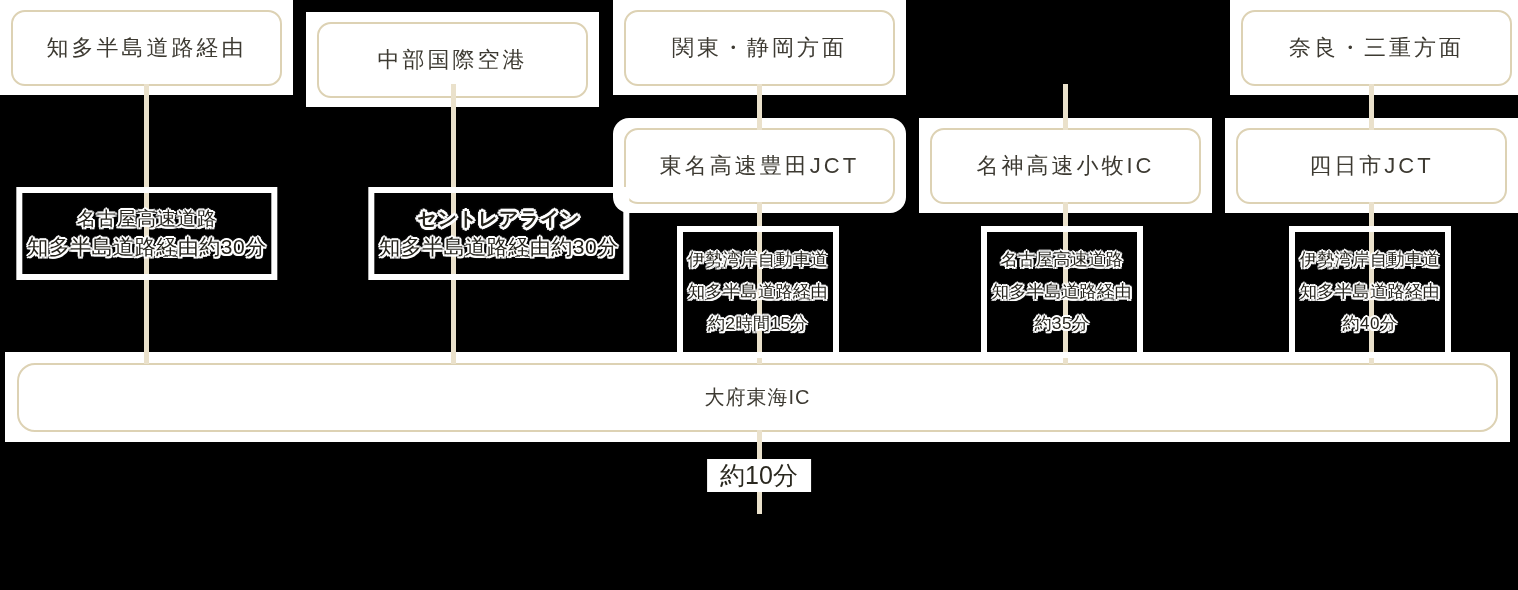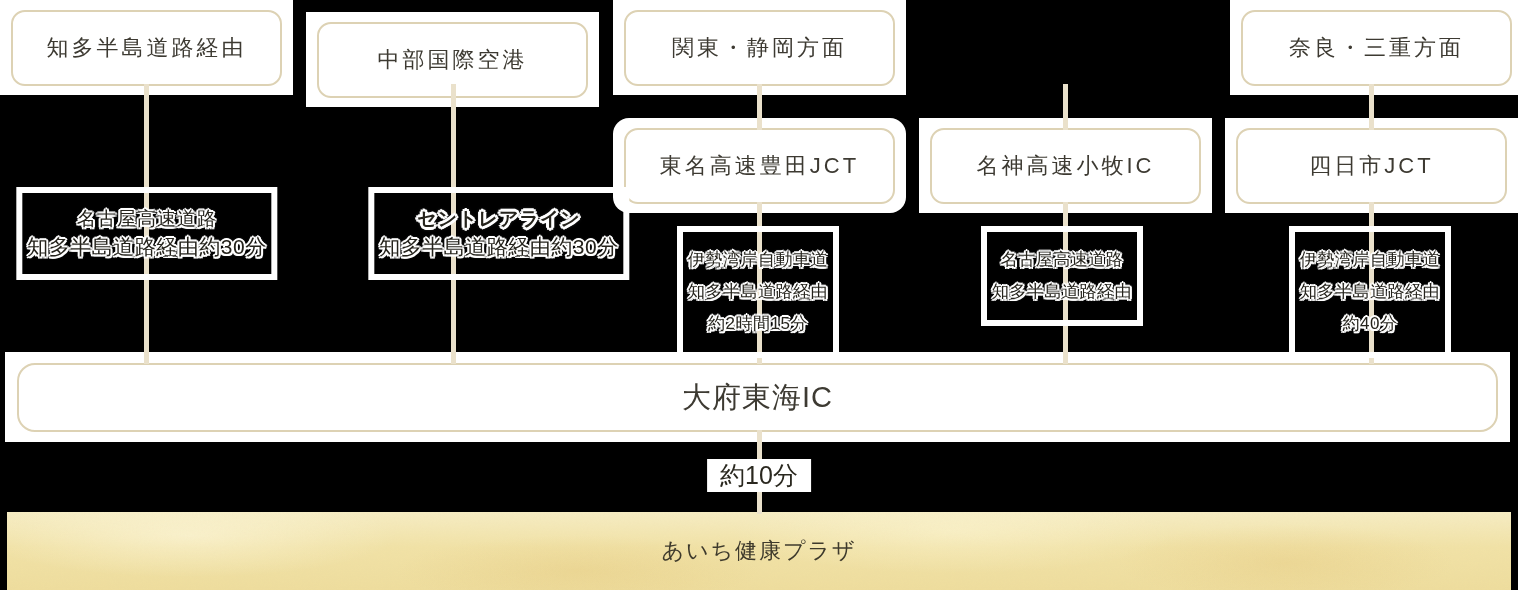--- a/index.html
+++ b/index.html
@@ -38,21 +38,21 @@
       0 0 4px #fff,0 0 3px #fff;
   }
   .route-line-sm{display:block;font-size:19px;line-height:27px;letter-spacing:1px;}
   .route-line-lg{display:block;font-size:21px;line-height:30px;letter-spacing:0.5px;}
   .route-line-3{display:block;font-size:17px;line-height:32px;letter-spacing:0.5px;}
   
   .ic-box{position:absolute;left:5px;top:352px;width:1505px;height:90px;background:#fff;z-index:2;}
   .ic-box .inner{
     position:absolute;inset:11px 12px 10px 12px;border:2px solid #ddd2b4;border-radius:18px;
     display:flex;align-items:center;justify-content:center;
-    font-size:29px;letter-spacing:1px;color:#3d3a32;
+    font-size:20px;letter-spacing:1px;color:#3d3a32;
   }
   
   .duration-chip{
     position:absolute;top:459px;left:759px;transform:translateX(-50%);
     background:#fff;color:#2a281f;font-size:25px;line-height:27px;
     padding:3px 13px;z-index:4;white-space:nowrap;
   }
   
   .banner{
     position:absolute;left:7px;top:512px;width:1504px;height:78px;z-index:2;
@@ -115,40 +115,28 @@
     <span class="route-line-lg halo">知多半島道路経由約30分</span>
   </div>
   <div class="route-label" style="left:758px;top:226px;">
     <span class="route-line-3 halo">伊勢湾岸自動車道</span>
     <span class="route-line-3 halo">知多半島道路経由</span>
     <span class="route-line-3 halo">約2時間15分</span>
   </div>
   <div class="route-label" style="left:1062px;top:226px;">
     <span class="route-line-3 halo">名古屋高速道路</span>
     <span class="route-line-3 halo">知多半島道路経由</span>
+    <span class="route-line-3 halo">約35分</span>
   </div>
   <div class="route-label" style="left:1370px;top:226px;">
     <span class="route-line-3 halo">伊勢湾岸自動車道</span>
     <span class="route-line-3 halo">知多半島道路経由</span>
     <span class="route-line-3 halo">約40分</span>
   </div>
 
   <div class="ic-box">
     <div class="inner">大府東海IC</div>
   </div>
 
   <div class="duration-chip">約10分</div>
 
-  <div class="banner">
-    <svg class="banner-noise" xmlns="http://www.w3.org/2000/svg">
-      <filter id="grain">
-        <feTurbulence type="fractalNoise" baseFrequency="0.55" numOctaves="2" seed="7" result="n"></feTurbulence>
-        <feColorMatrix in="n" type="matrix" values="0 0 0 0 0.80
-                  0 0 0 0 0.66
-                  0 0 0 0 0.38
-                  0 0 0 0.22 0"></feColorMatrix>
-      </filter>
-      <rect width="100%" height="100%" filter="url(#grain)"></rect>
-    </svg>
-    <span class="banner-text">あいち健康プラザ</span>
-  </div>
 
 </div>
 
 </body></html>

